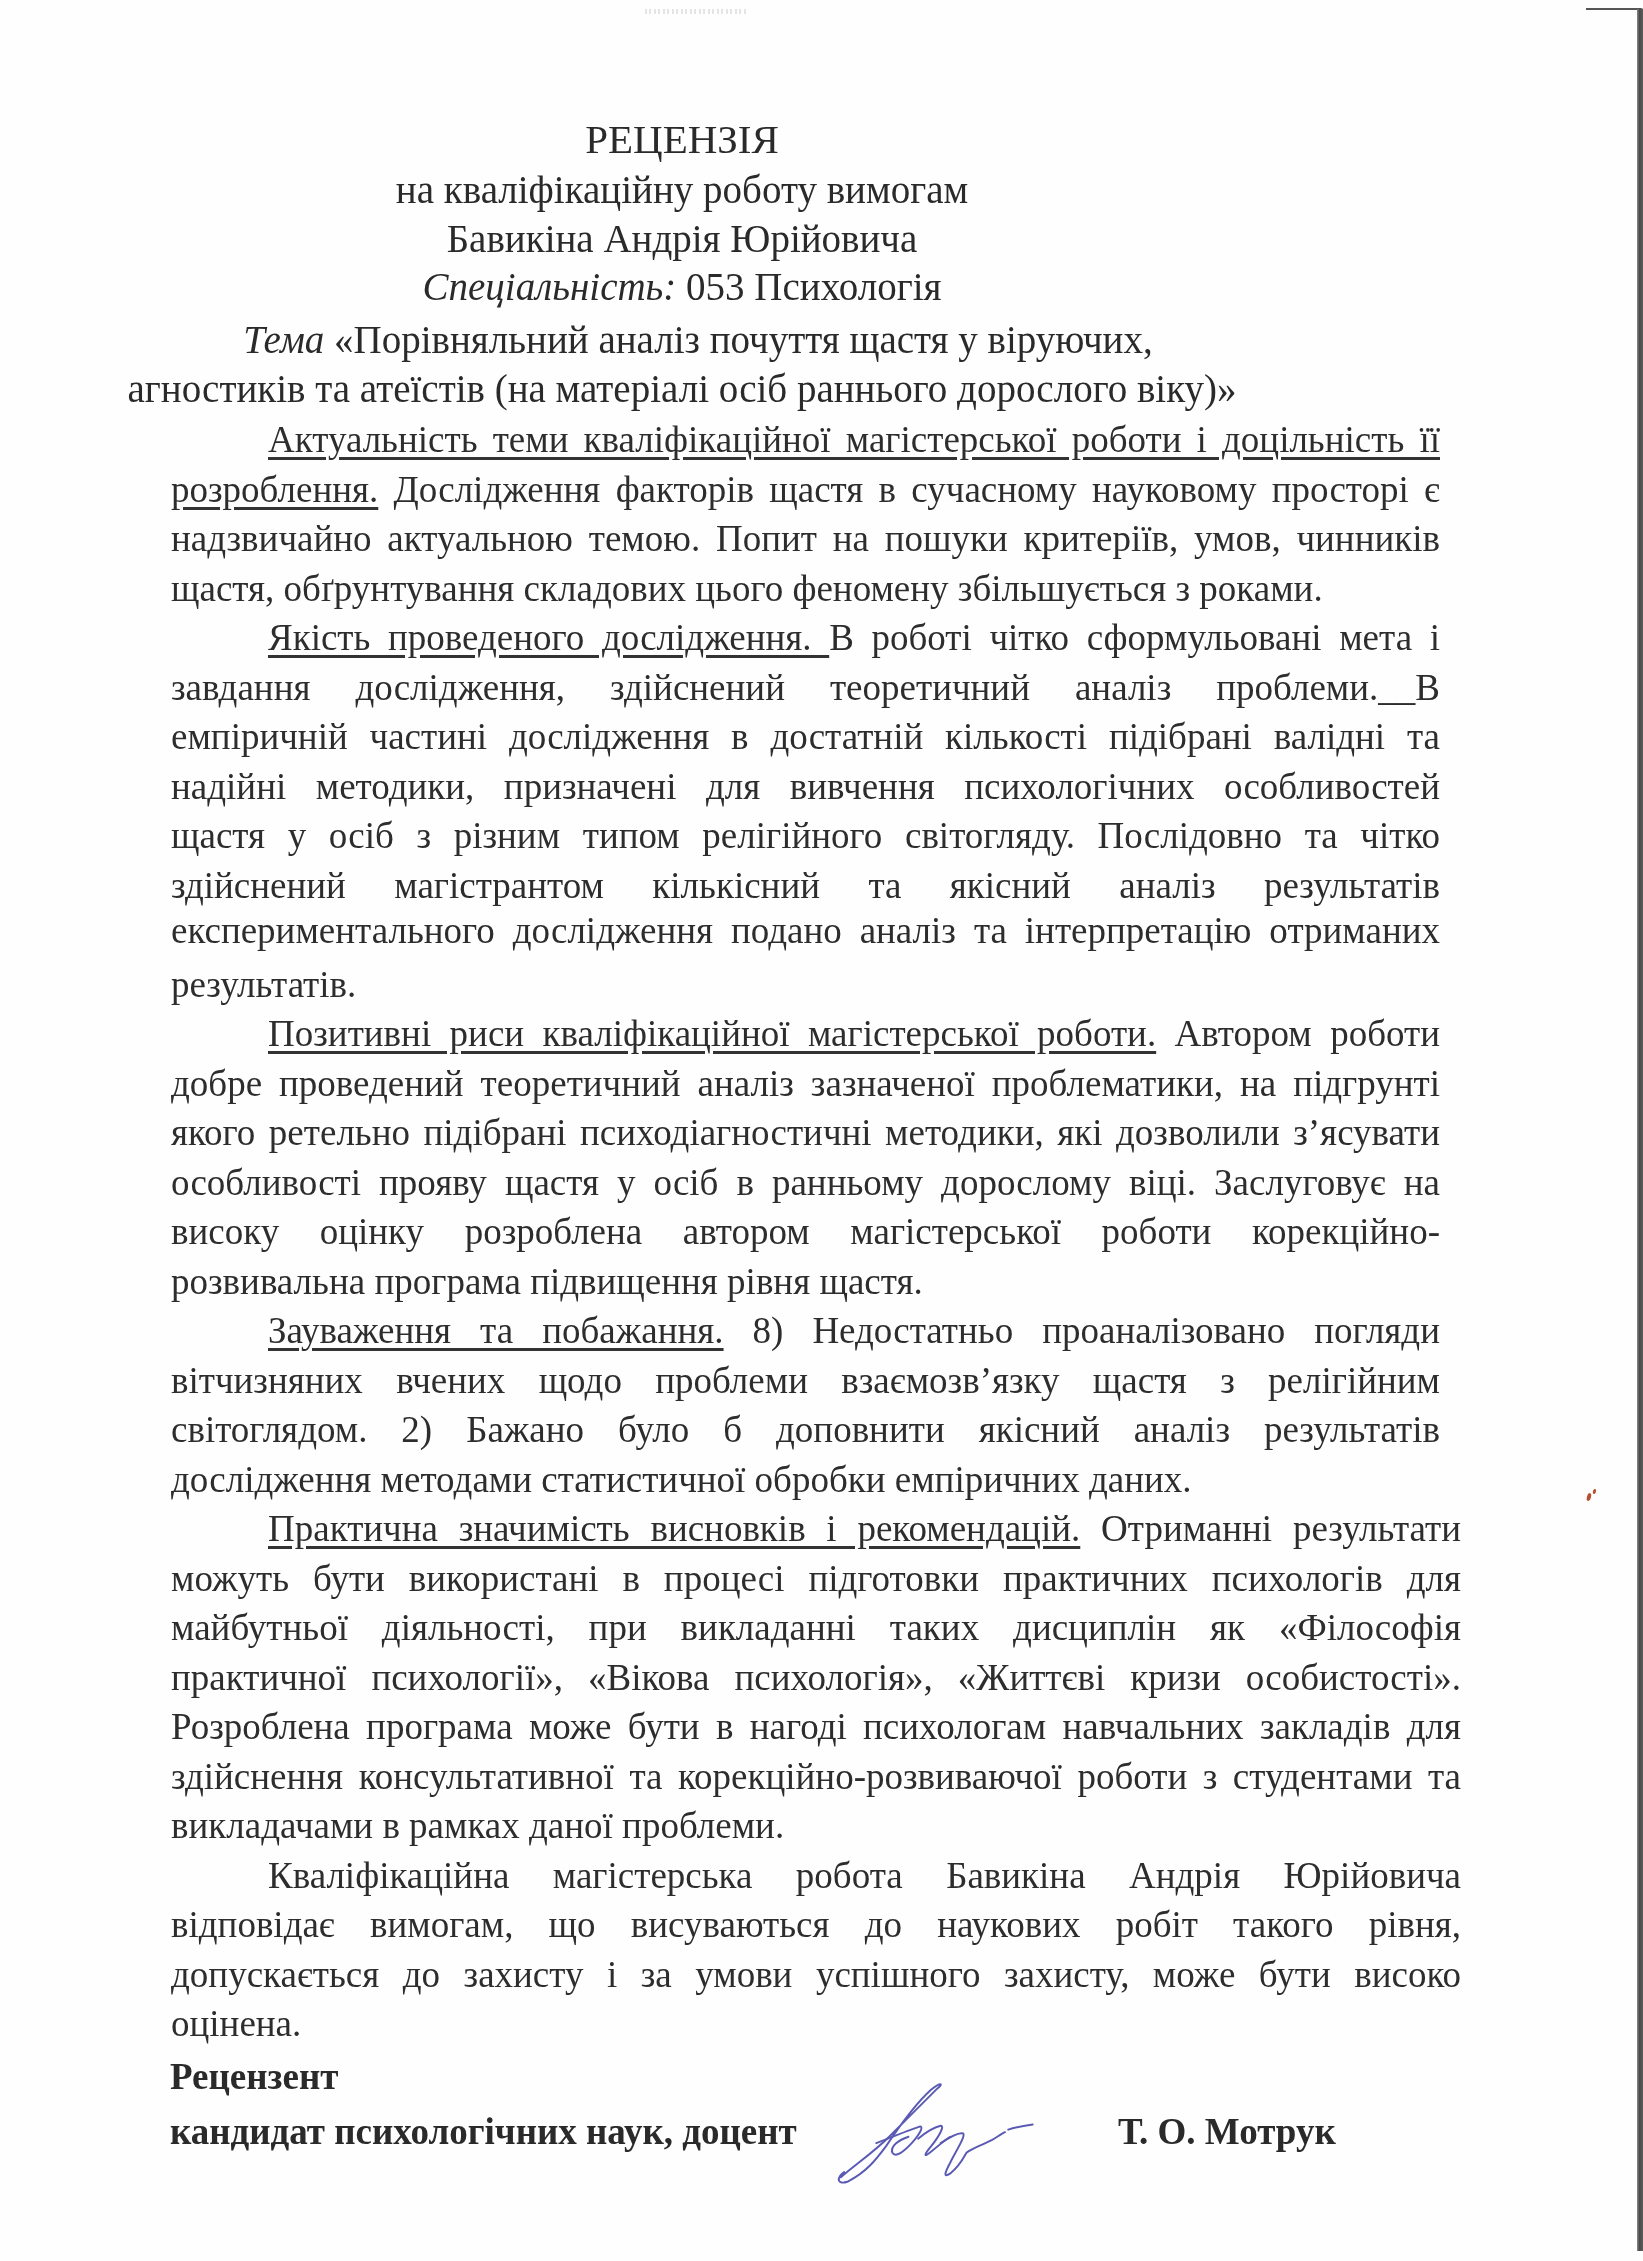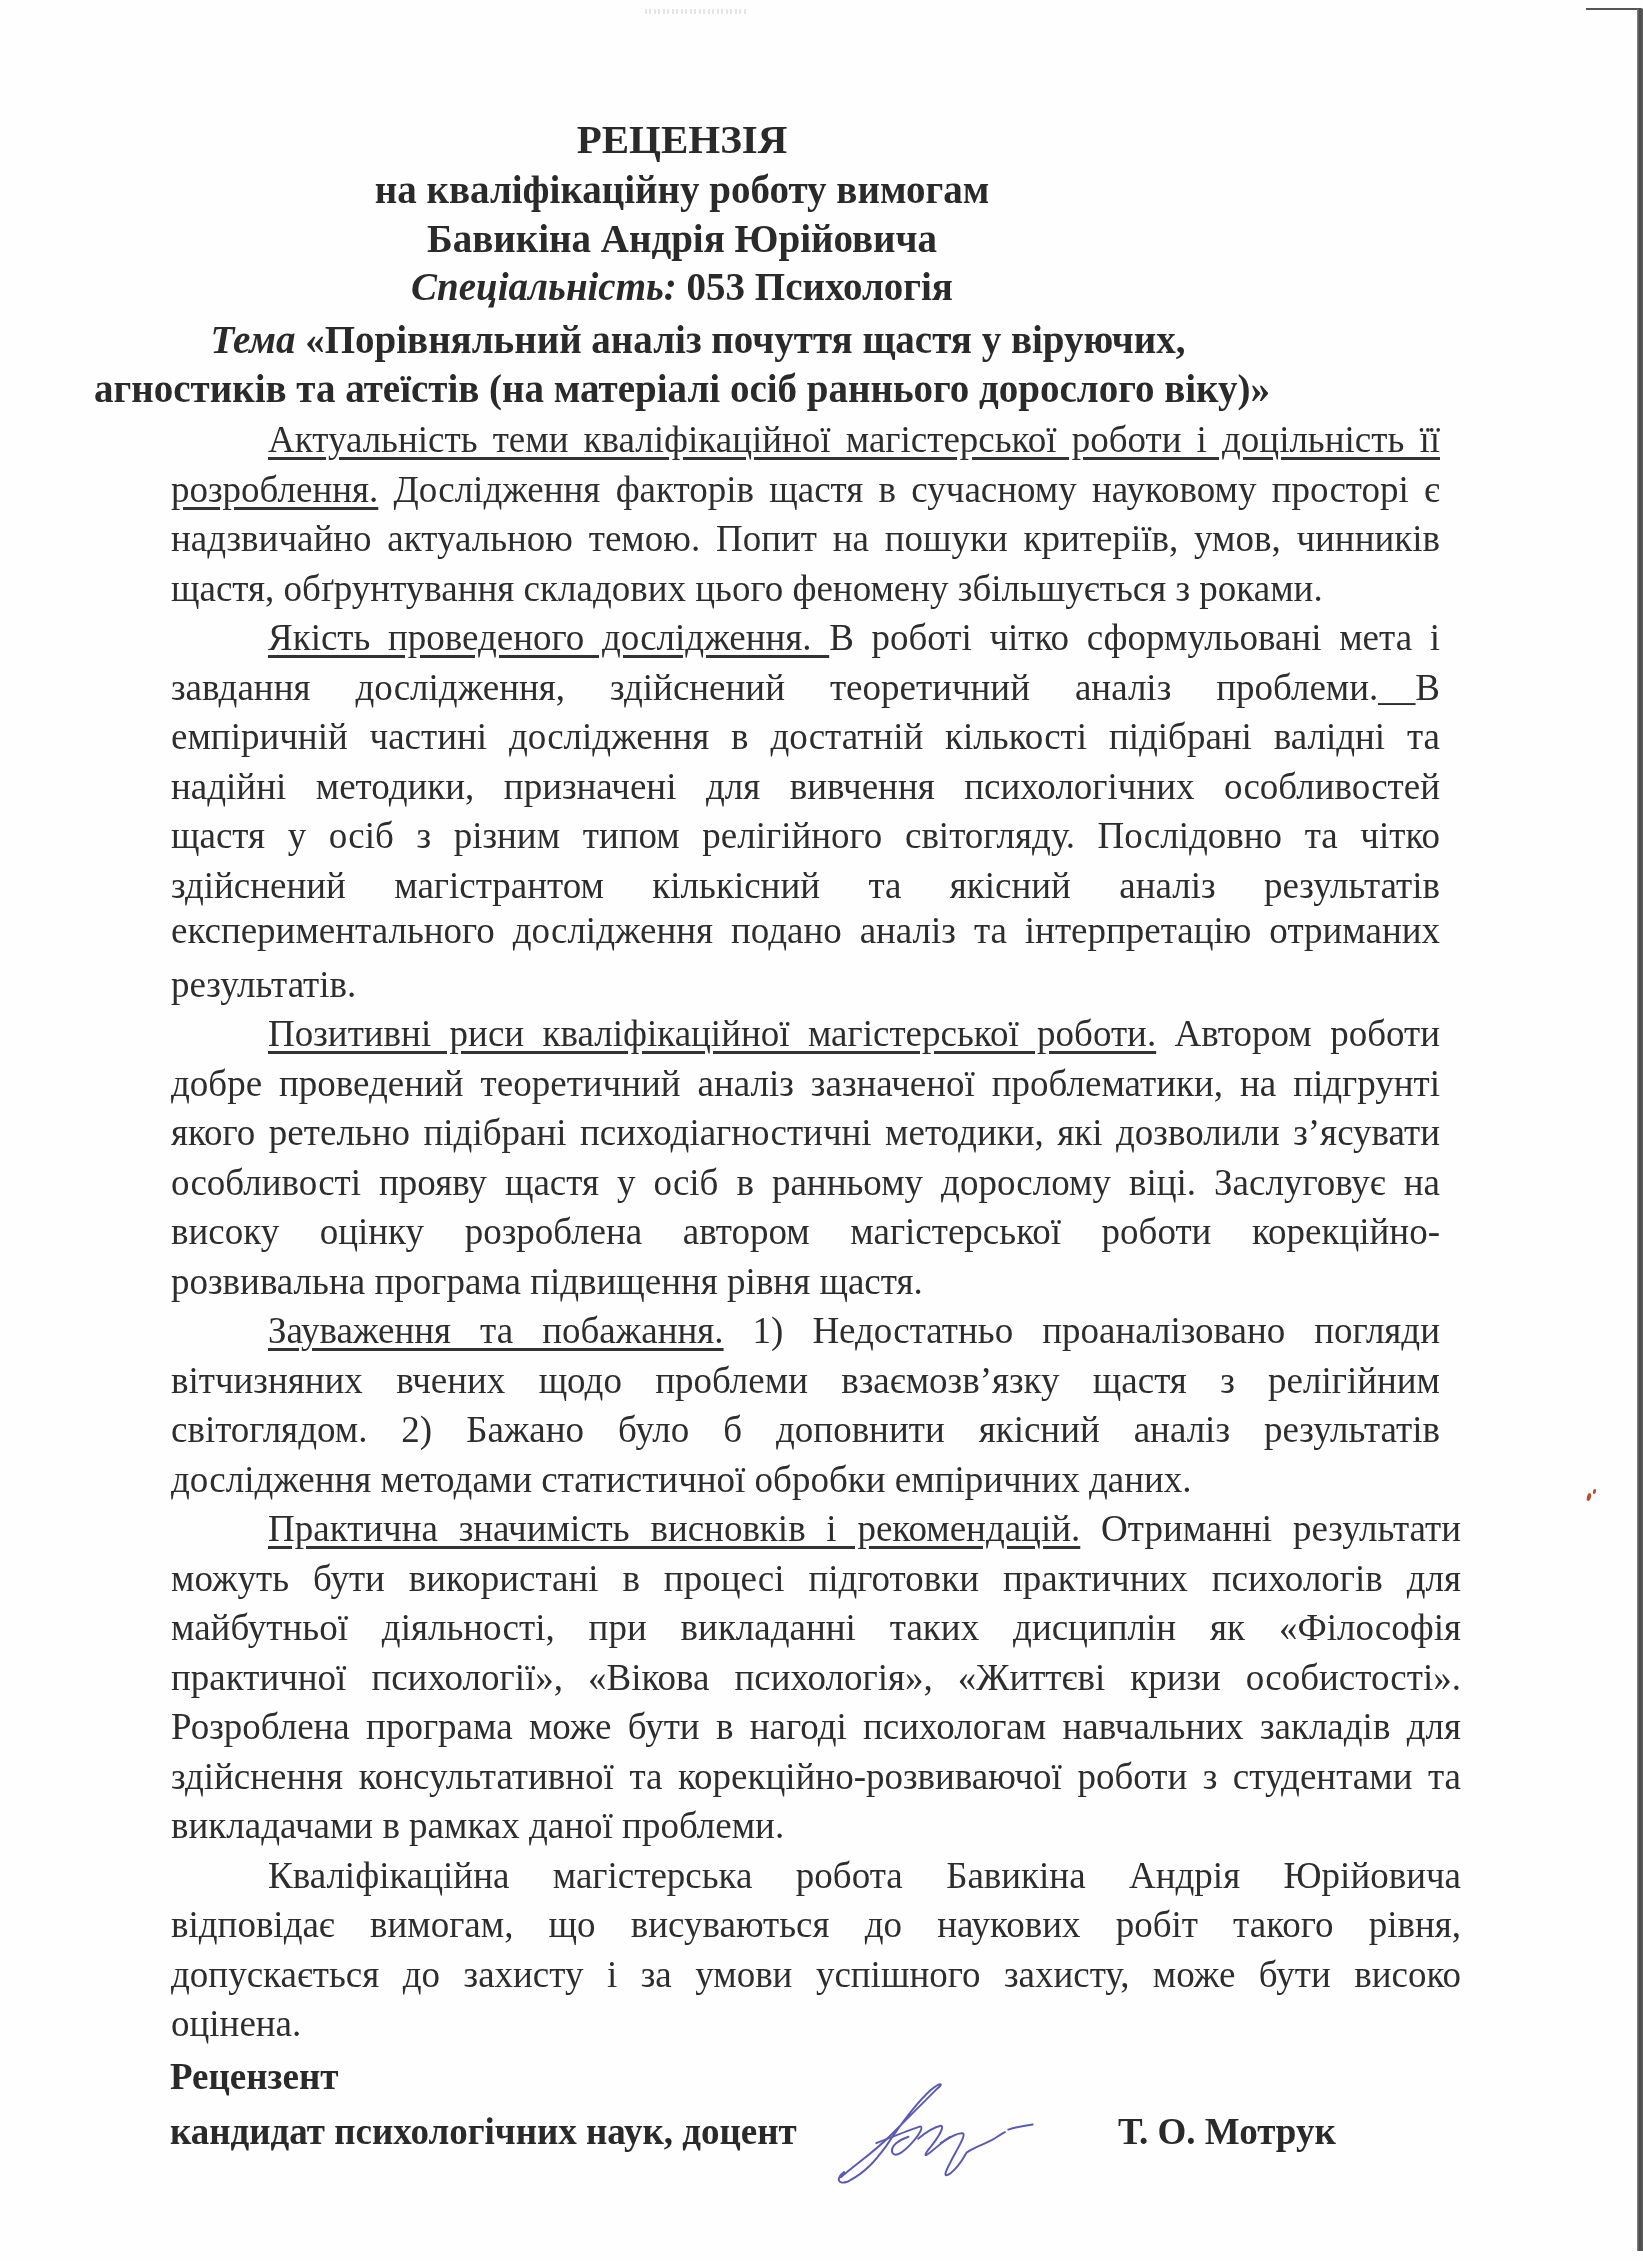--- a/index.html
+++ b/index.html
@@ -65,21 +65,21 @@
     width: 3.2px;
     height: 4.5px;
   }
 
   
   .hdr {
     position: absolute;
     left: 0;
     width: 1364px;
     text-align: center;
-    font-weight: bold;
+    font-weight: normal;
     font-size: 39px;
     line-height: 45px;
     white-space: nowrap;
     color: #2a2a2a;
   }
   .hdr .it { font-style: italic; }
   .hdr-title { top: 117px; font-size: 41px; }
   .hdr-sub   { top: 167px; }
   .hdr-name  { top: 216px; }
   .hdr-spec  { top: 264px; }
@@ -181,21 +181,21 @@
       </div>
       <div>
         <div class="line indent j" style="top: 1011px;"><span class="u">Позитивні риси кваліфікаційної магістерської роботи.</span><span> Автором роботи</span></div>
         <div class="line j" style="top: 1061px;"><span>добре проведений теоретичний аналіз зазначеної проблематики, на підгрунті</span></div>
         <div class="line j" style="top: 1110px;"><span>якого ретельно підібрані психодіагностичні методики, які дозволили з’ясувати</span></div>
         <div class="line j" style="top: 1160px;"><span>особливості прояву щастя у осіб в ранньому дорослому віці. Заслуговує на</span></div>
         <div class="line j" style="top: 1209px;"><span>високу оцінку розроблена автором магістерської роботи корекційно-</span></div>
         <div class="line" style="top: 1259px;"><span>розвивальна програма підвищення рівня щастя.</span></div>
       </div>
       <div>
-        <div class="line indent j" style="top: 1308px;"><span class="u">Зауваження та побажання.</span><span> 1) Недостатньо проаналізовано погляди</span></div>
+        <div class="line indent j" style="top: 1308px;"><span class="u">Зауваження та побажання.</span><span> 8) Недостатньо проаналізовано погляди</span></div>
         <div class="line j" style="top: 1358px;"><span>вітчизняних вчених щодо проблеми взаємозв’язку щастя з релігійним</span></div>
         <div class="line j" style="top: 1407px;"><span>світоглядом. 2) Бажано було б доповнити якісний аналіз результатів</span></div>
         <div class="line" style="top: 1457px;"><span>дослідження методами статистичної обробки емпіричних даних.</span></div>
       </div>
       <div>
         <div class="line indent j wide" style="top: 1506px;"><span class="u">Практична значимість висновків і рекомендацій.</span><span> Отриманні результати</span></div>
         <div class="line j wide" style="top: 1556px;"><span>можуть бути використані в процесі підготовки практичних психологів для</span></div>
         <div class="line j wide" style="top: 1605px;"><span>майбутньої діяльності, при викладанні таких дисциплін як «Філософія</span></div>
         <div class="line j wide" style="top: 1655px;"><span>практичної психології», «Вікова психологія», «Життєві кризи особистості».</span></div>
         <div class="line j wide" style="top: 1704px;"><span>Розроблена програма може бути в нагоді психологам навчальних закладів для</span></div>

